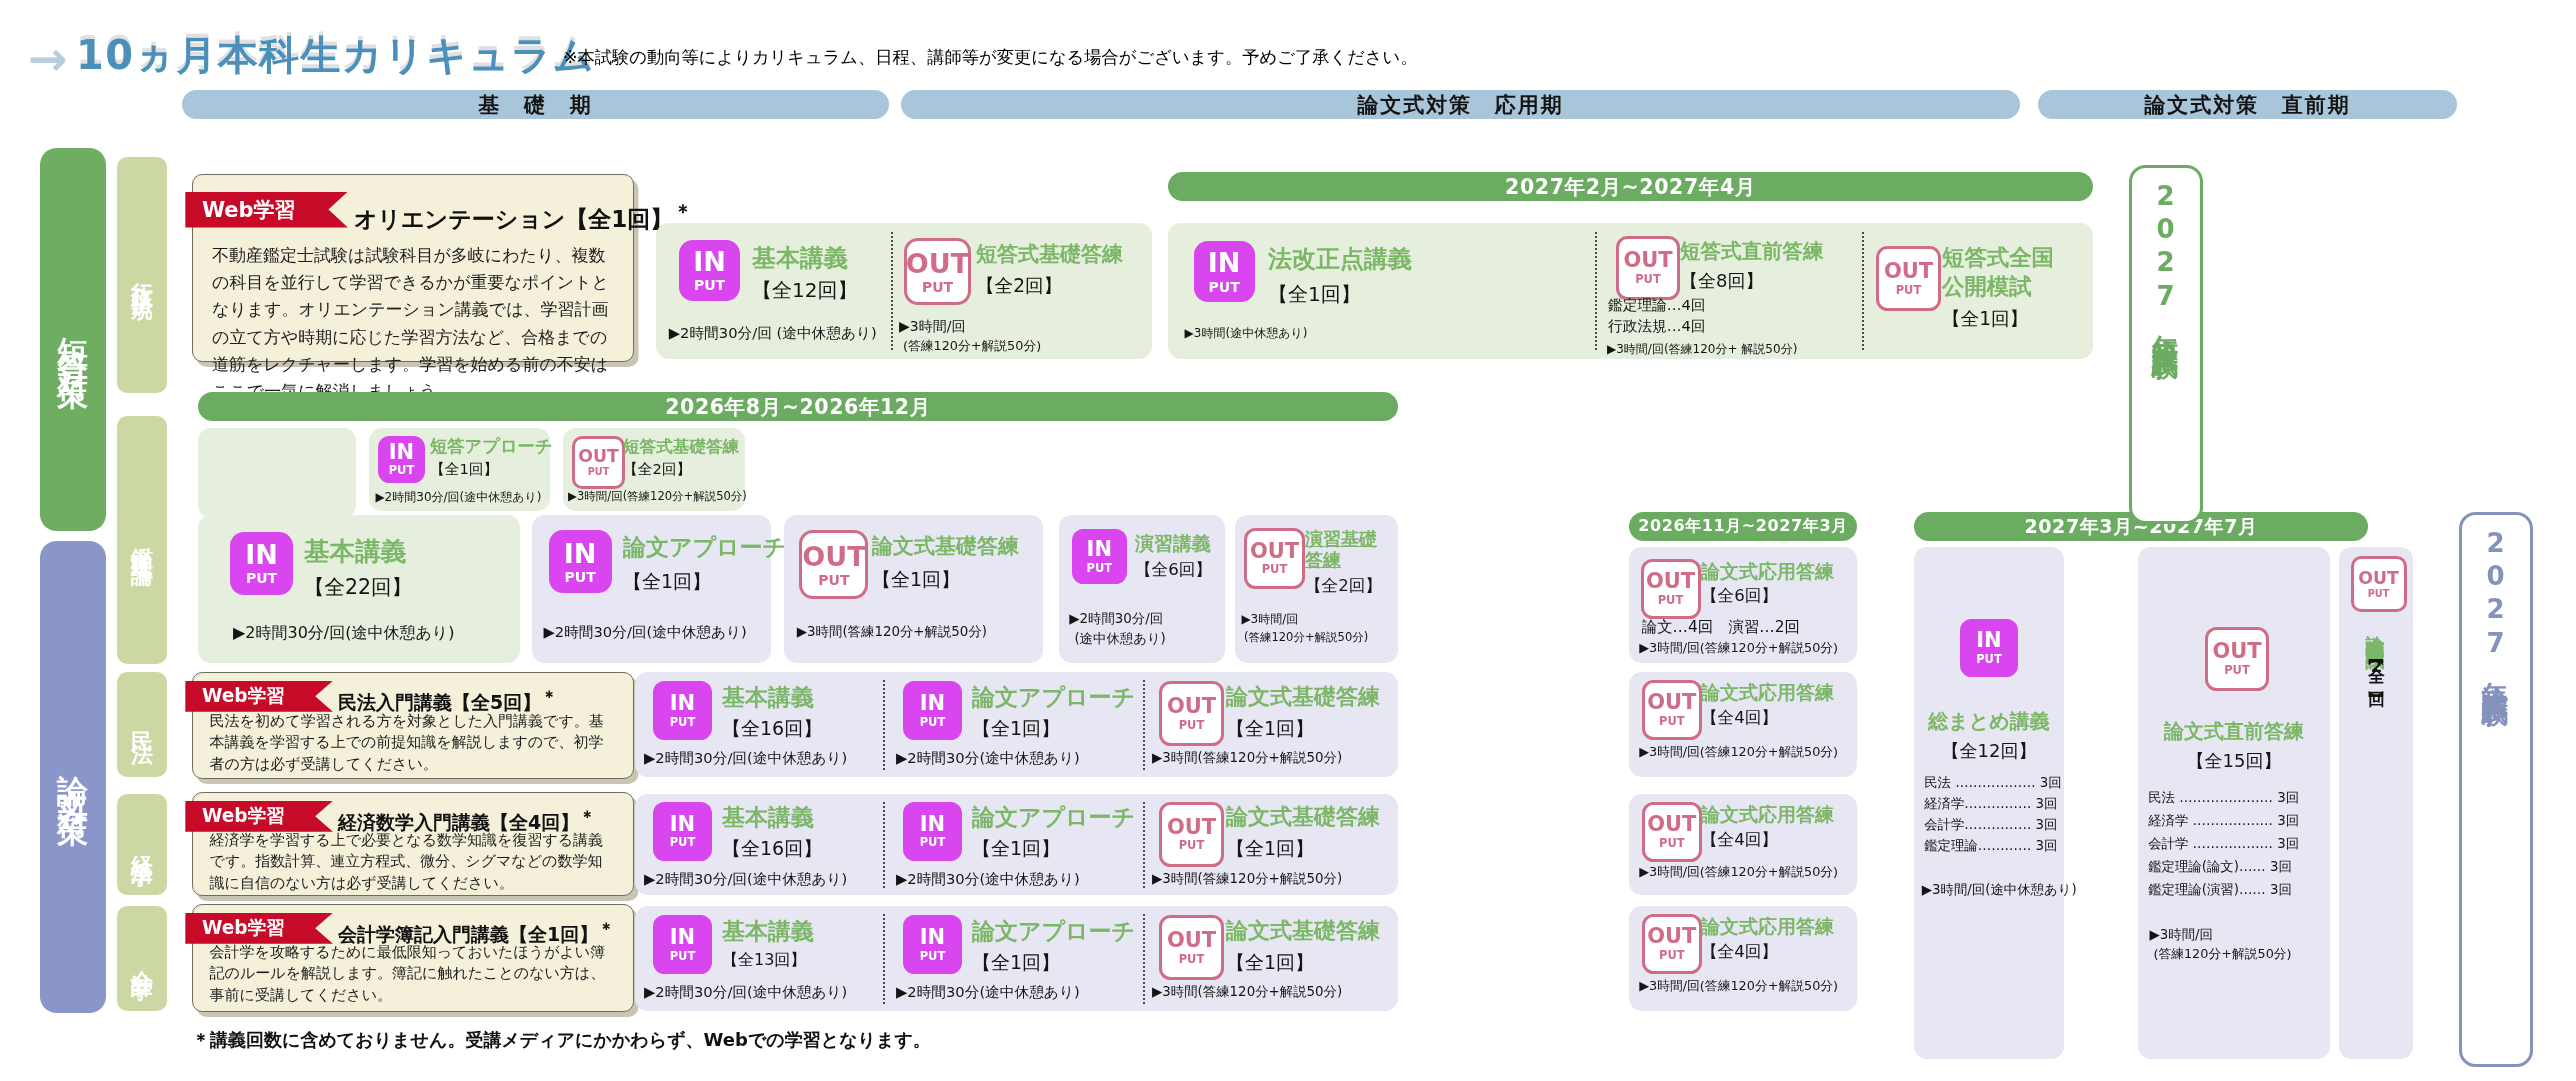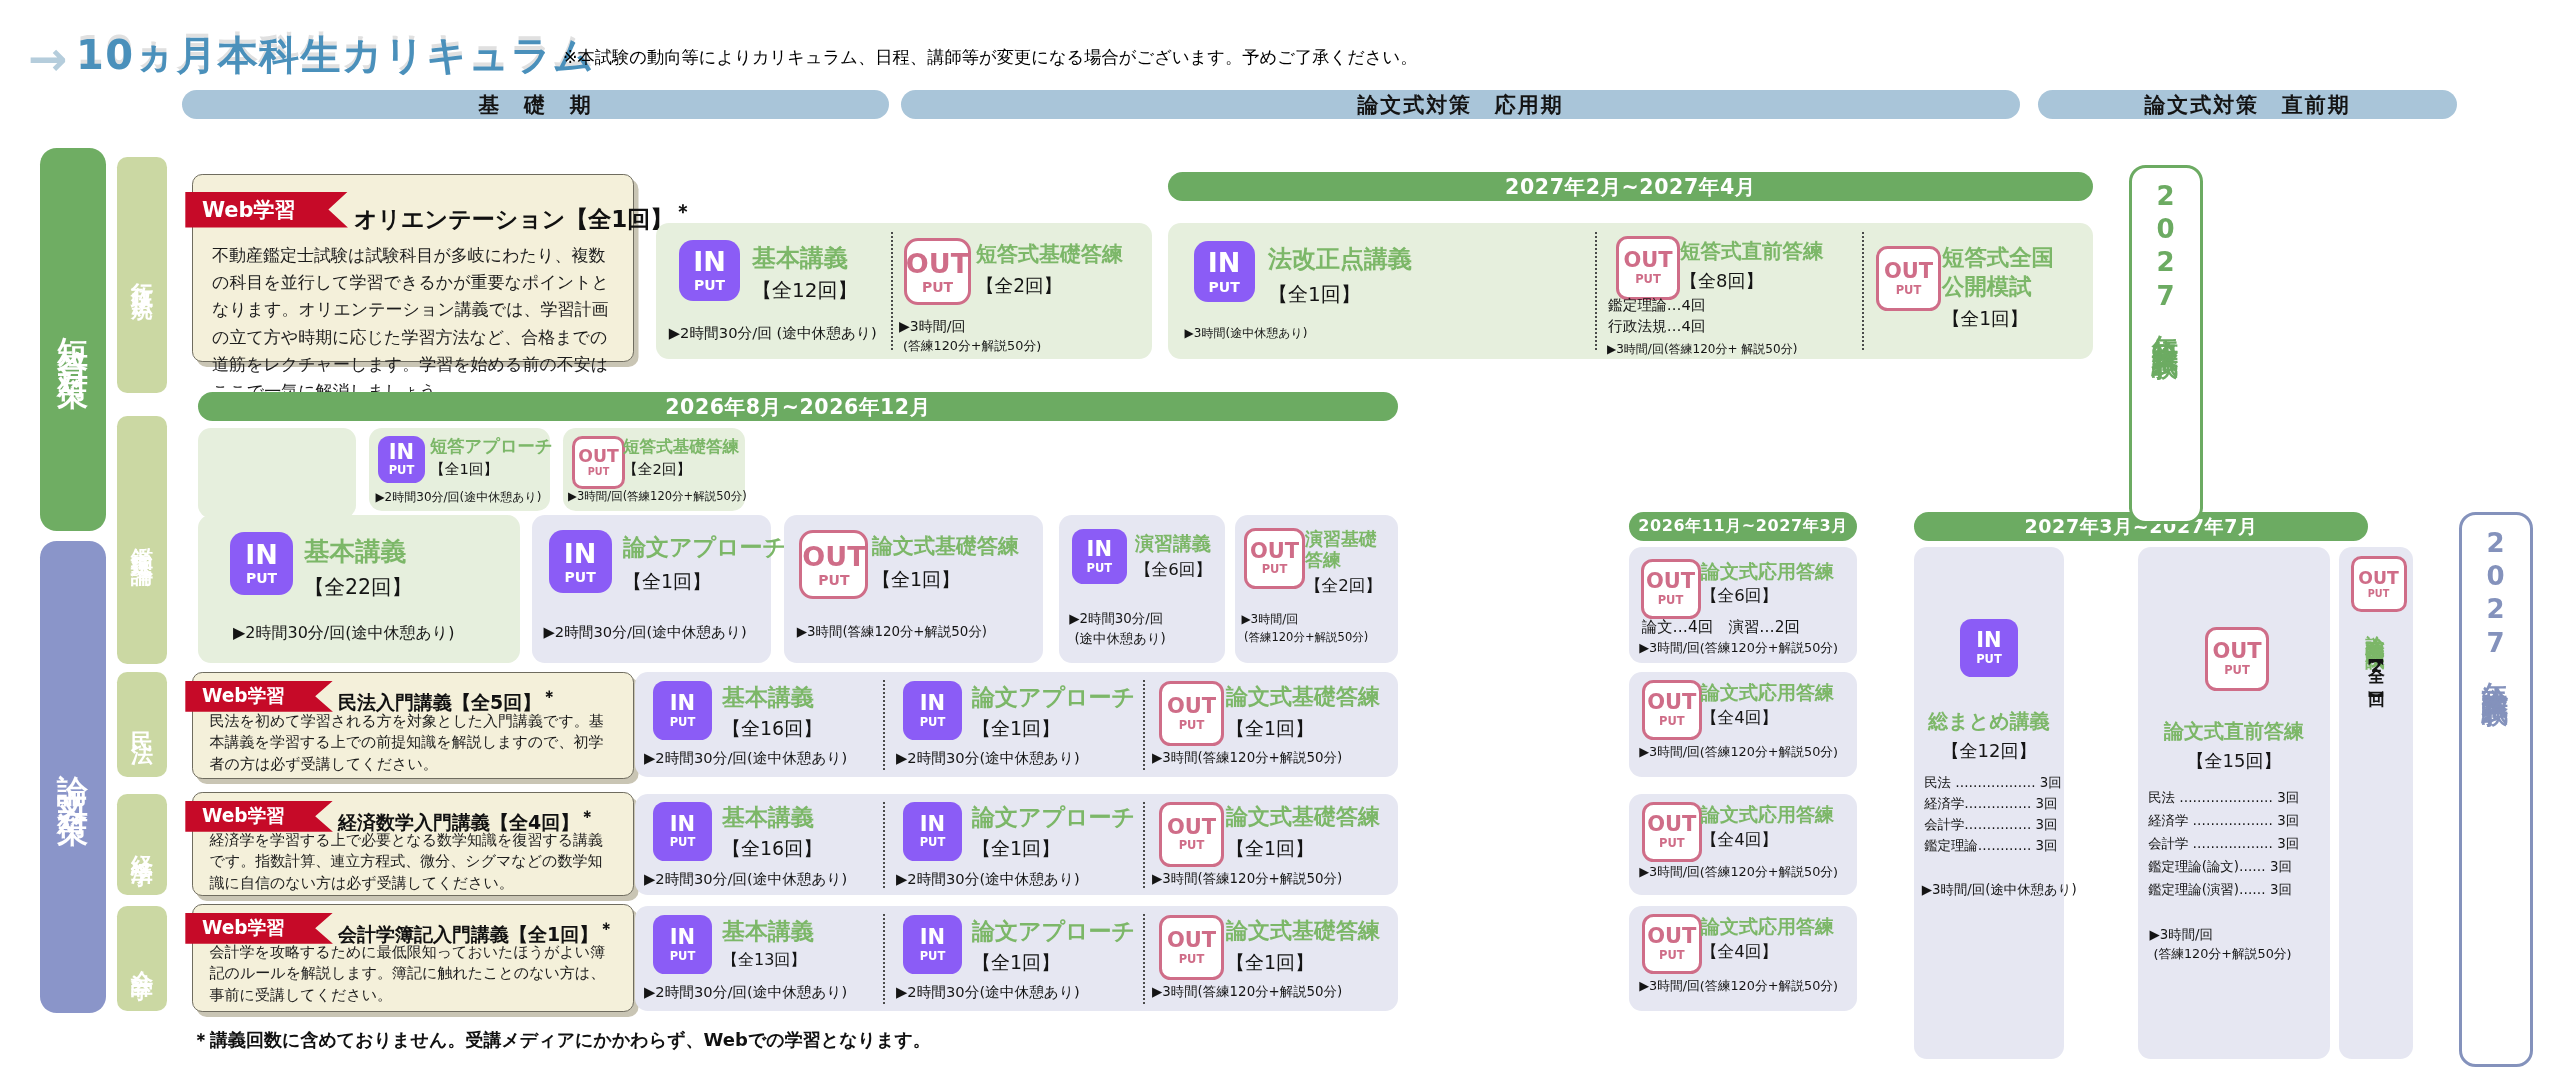--- a/index.html
+++ b/index.html
@@ -12,21 +12,21 @@
         font-size:20.5px;display:flex;align-items:center;justify-content:center;letter-spacing:0.6px;}
   .panel{position:absolute;border-radius:12.8px;}
   .lgreen{background:#e6efdd;}
   .lav{background:#e6e7f2;}
   .vdot{position:absolute;border-left:2.6px dotted #4a4a4a;}
   .tab{position:absolute;border-radius:16.6px;display:flex;align-items:center;justify-content:center;
        color:#fff;font-weight:bold;}
   .vtext{writing-mode:vertical-rl;text-orientation:upright;}
   .bdg{position:absolute;display:flex;flex-direction:column;align-items:center;justify-content:center;
        border-radius:14px;line-height:1;font-weight:bold;}
-  .bdg.in{background:#8b5cf6;color:#fff;}
+  .bdg.in{background:#d946ef;color:#fff;}
   .bdg.out{background:#fff;color:#cf6d88;border:3.8px solid #cf6d88;}
   .bdg .a{font-size:27px;}
   .bdg .b{font-size:14px;margin-top:3.2px;}
   .bdg.sm{border-radius:11.5px;}
   .bdg.sm .a{font-size:21px;}
   .bdg.sm .b{font-size:11.5px;margin-top:2.6px;}
   .bdg.xs{border-radius:10.2px;}
   .bdg.xs .a{font-size:17.3px;}
   .bdg.xs .b{font-size:9.6px;margin-top:1.9px;}
   .ct{position:absolute;color:#7cb768;font-weight:bold;line-height:1.15;white-space:nowrap;}
@@ -224,21 +224,21 @@
     <div class="ct" style="left:76px;top:18px;font-size:19px;">演習講義</div>
     <div class="cc" style="left:76px;top:44px;font-size:16.6px;">【全6回】</div>
     <div class="dur" style="left:10.2px;top:95px;font-size:13.4px;">▶2時間30分/回</div>
     <div class="dur" style="left:15.4px;top:115px;font-size:13.4px;">(途中休憩あり)</div>
   </div>
   <div class="panel lav" style="left:1235px;top:515px;width:163px;height:148px;">
     <div class="bdg out sm" style="left:9px;top:12.8px;width:55px;height:55px;">
         <span class="a">OUT</span>
         <span class="b">PUT</span>
       </div>
-    <div class="ct wrap" style="left:70px;top:14px;width:87px;font-size:18px;">演習基礎答練</div>
+    <div class="ct wrap" style="left:70px;top:14px;width:87px;font-size:18px;text-decoration:underline;">演習基礎答練</div>
     <div class="cc" style="left:70px;top:60px;font-size:16.6px;">【全2回】</div>
     <div class="dur" style="left:6.4px;top:96px;font-size:12px;">▶3時間/回</div>
     <div class="dur" style="left:9px;top:115px;font-size:11.5px;">(答練120分+解説50分)</div>
   </div>
 
   <div class="panel lav" style="left:1629px;top:547px;width:228px;height:116px;">
     <div class="bdg out sm" style="left:11.5px;top:11.5px;width:54px;height:54px;">
         <span class="a">OUT</span>
         <span class="b">PUT</span>
       </div>

